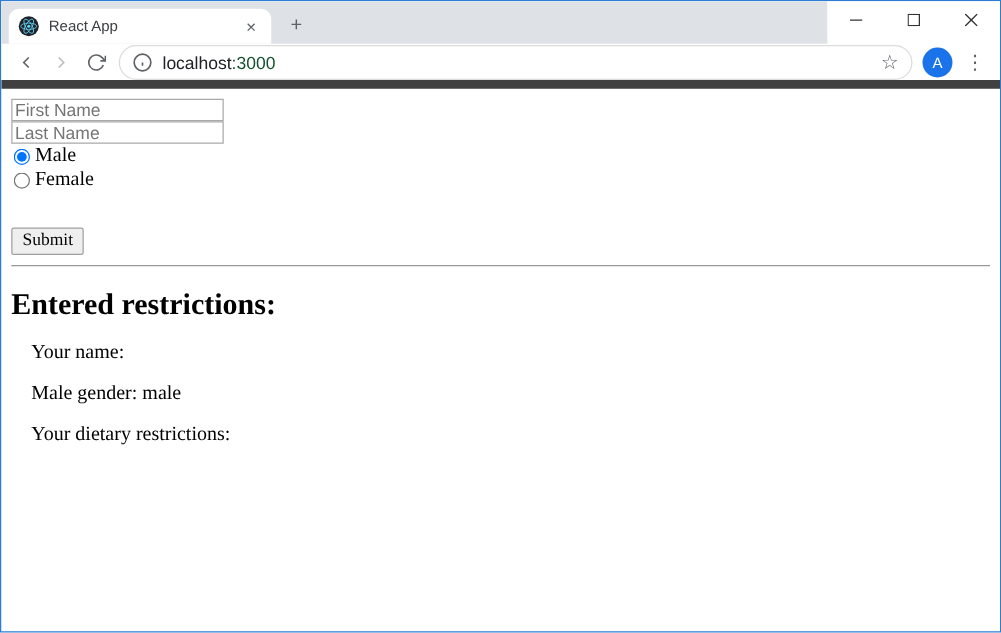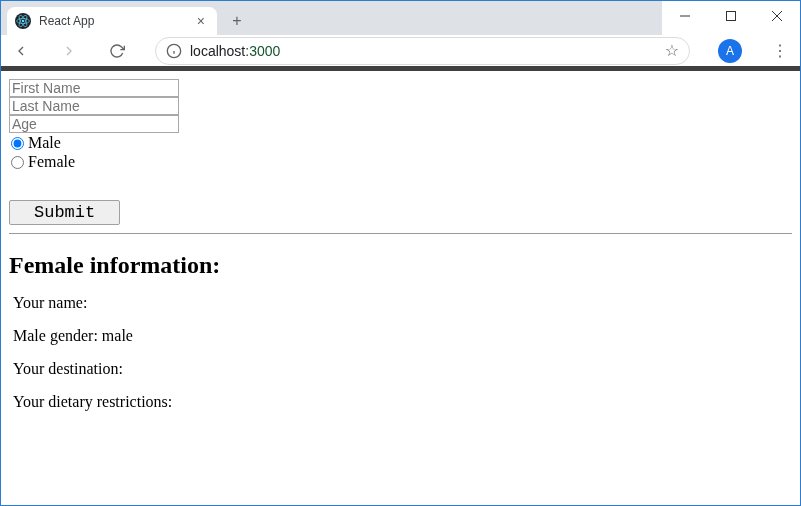--- a/index.html
+++ b/index.html
@@ -80,22 +80,22 @@
       justify-content: center;
       color: #333;
     }
     .win-btn svg { width: 10px; height: 10px; stroke: #333; stroke-width: 1; fill: none; }
     
     .navbar {
       height: 36px;
       display: flex;
       align-items: center;
       padding: 0 6px;
-      gap: 20px;
-      border-bottom: 5px solid #404040;
+      gap: 0;
+      border-bottom: 7px solid #404040;
       background: #fff;
     }
     .nav-btn {
       width: 28px; height: 28px;
       display: flex; align-items: center; justify-content: center;
       color: #5f6368;
       border-radius: 50%;
     }
     .nav-btn.disabled { color: #bdbdbd; }
     .nav-btn svg { width: 16px; height: 16px; }
@@ -157,40 +157,40 @@
     }
     .content input[type="text"]::placeholder { color: #757575; }
     .radio-row {
       display: flex;
       align-items: center;
       margin: 1px 0;
     }
     .radio-row input[type="radio"] { margin: 0 4px 0 2px; }
     .content button {
       margin-top: 28px;
-      font-family: Liberation Mono, monospace;
-      font-size: 17px;
-      padding: 2px 24px;
+      font-family: Liberation Serif, serif;
+      font-size: 14px;
+      padding: 2px 8px;
       background: #efefef;
       border: 1px solid #a0a0a0;
       border-radius: 2px;
     }
     .content hr {
       border: none;
       border-top: 1px solid #999;
       margin: 8px 0;
     }
     .content h2 {
       font-family: "Times New Roman", Times, serif;
       font-size: 24px;
       font-weight: bold;
       margin: 18px 0 14px 0;
     }
     .content p {
-      margin: 15px 4px;
+      margin: 15px 16px;
       font-family: "Times New Roman", Times, serif;
     }
   </style>
 </head>
 <body>
 
 <div class="titlebar">
   <div class="tab-strip">
     <div class="tab">
       <span class="favicon">
@@ -259,45 +259,40 @@
   </div>
   <div class="avatar">
     <span>A</span>
   </div>
   <div class="menu-dots">⋮</div>
 </div>
 
 <div class="content">
   <input type="text" placeholder="First Name" style="">
   <input type="text" placeholder="Last Name" style="">
-  <input type="text" placeholder="Age" style="">
 
   <div class="radio-row">
     <input type="radio" name="gender" checked="" style="">
     <span>Male</span>
   </div>
   <div class="radio-row">
     <input type="radio" name="gender" style="">
     <span>Female</span>
   </div>
 
   <button>Submit</button>
 
   <hr>
 
-  <h2>Female information:</h2>
+  <h2>Entered restrictions:</h2>
 
   <p>
     <span>Your name:</span>
     <span></span>
   </p>
   <p>
     <span>Male gender: </span><span>male</span>
   </p>
   <p>
-    <span>Your destination:</span>
-    <span></span>
-  </p>
-  <p>
     <span>Your dietary restrictions:</span>
     <span></span>
   </p>
 </div>
 
 </body></html>

